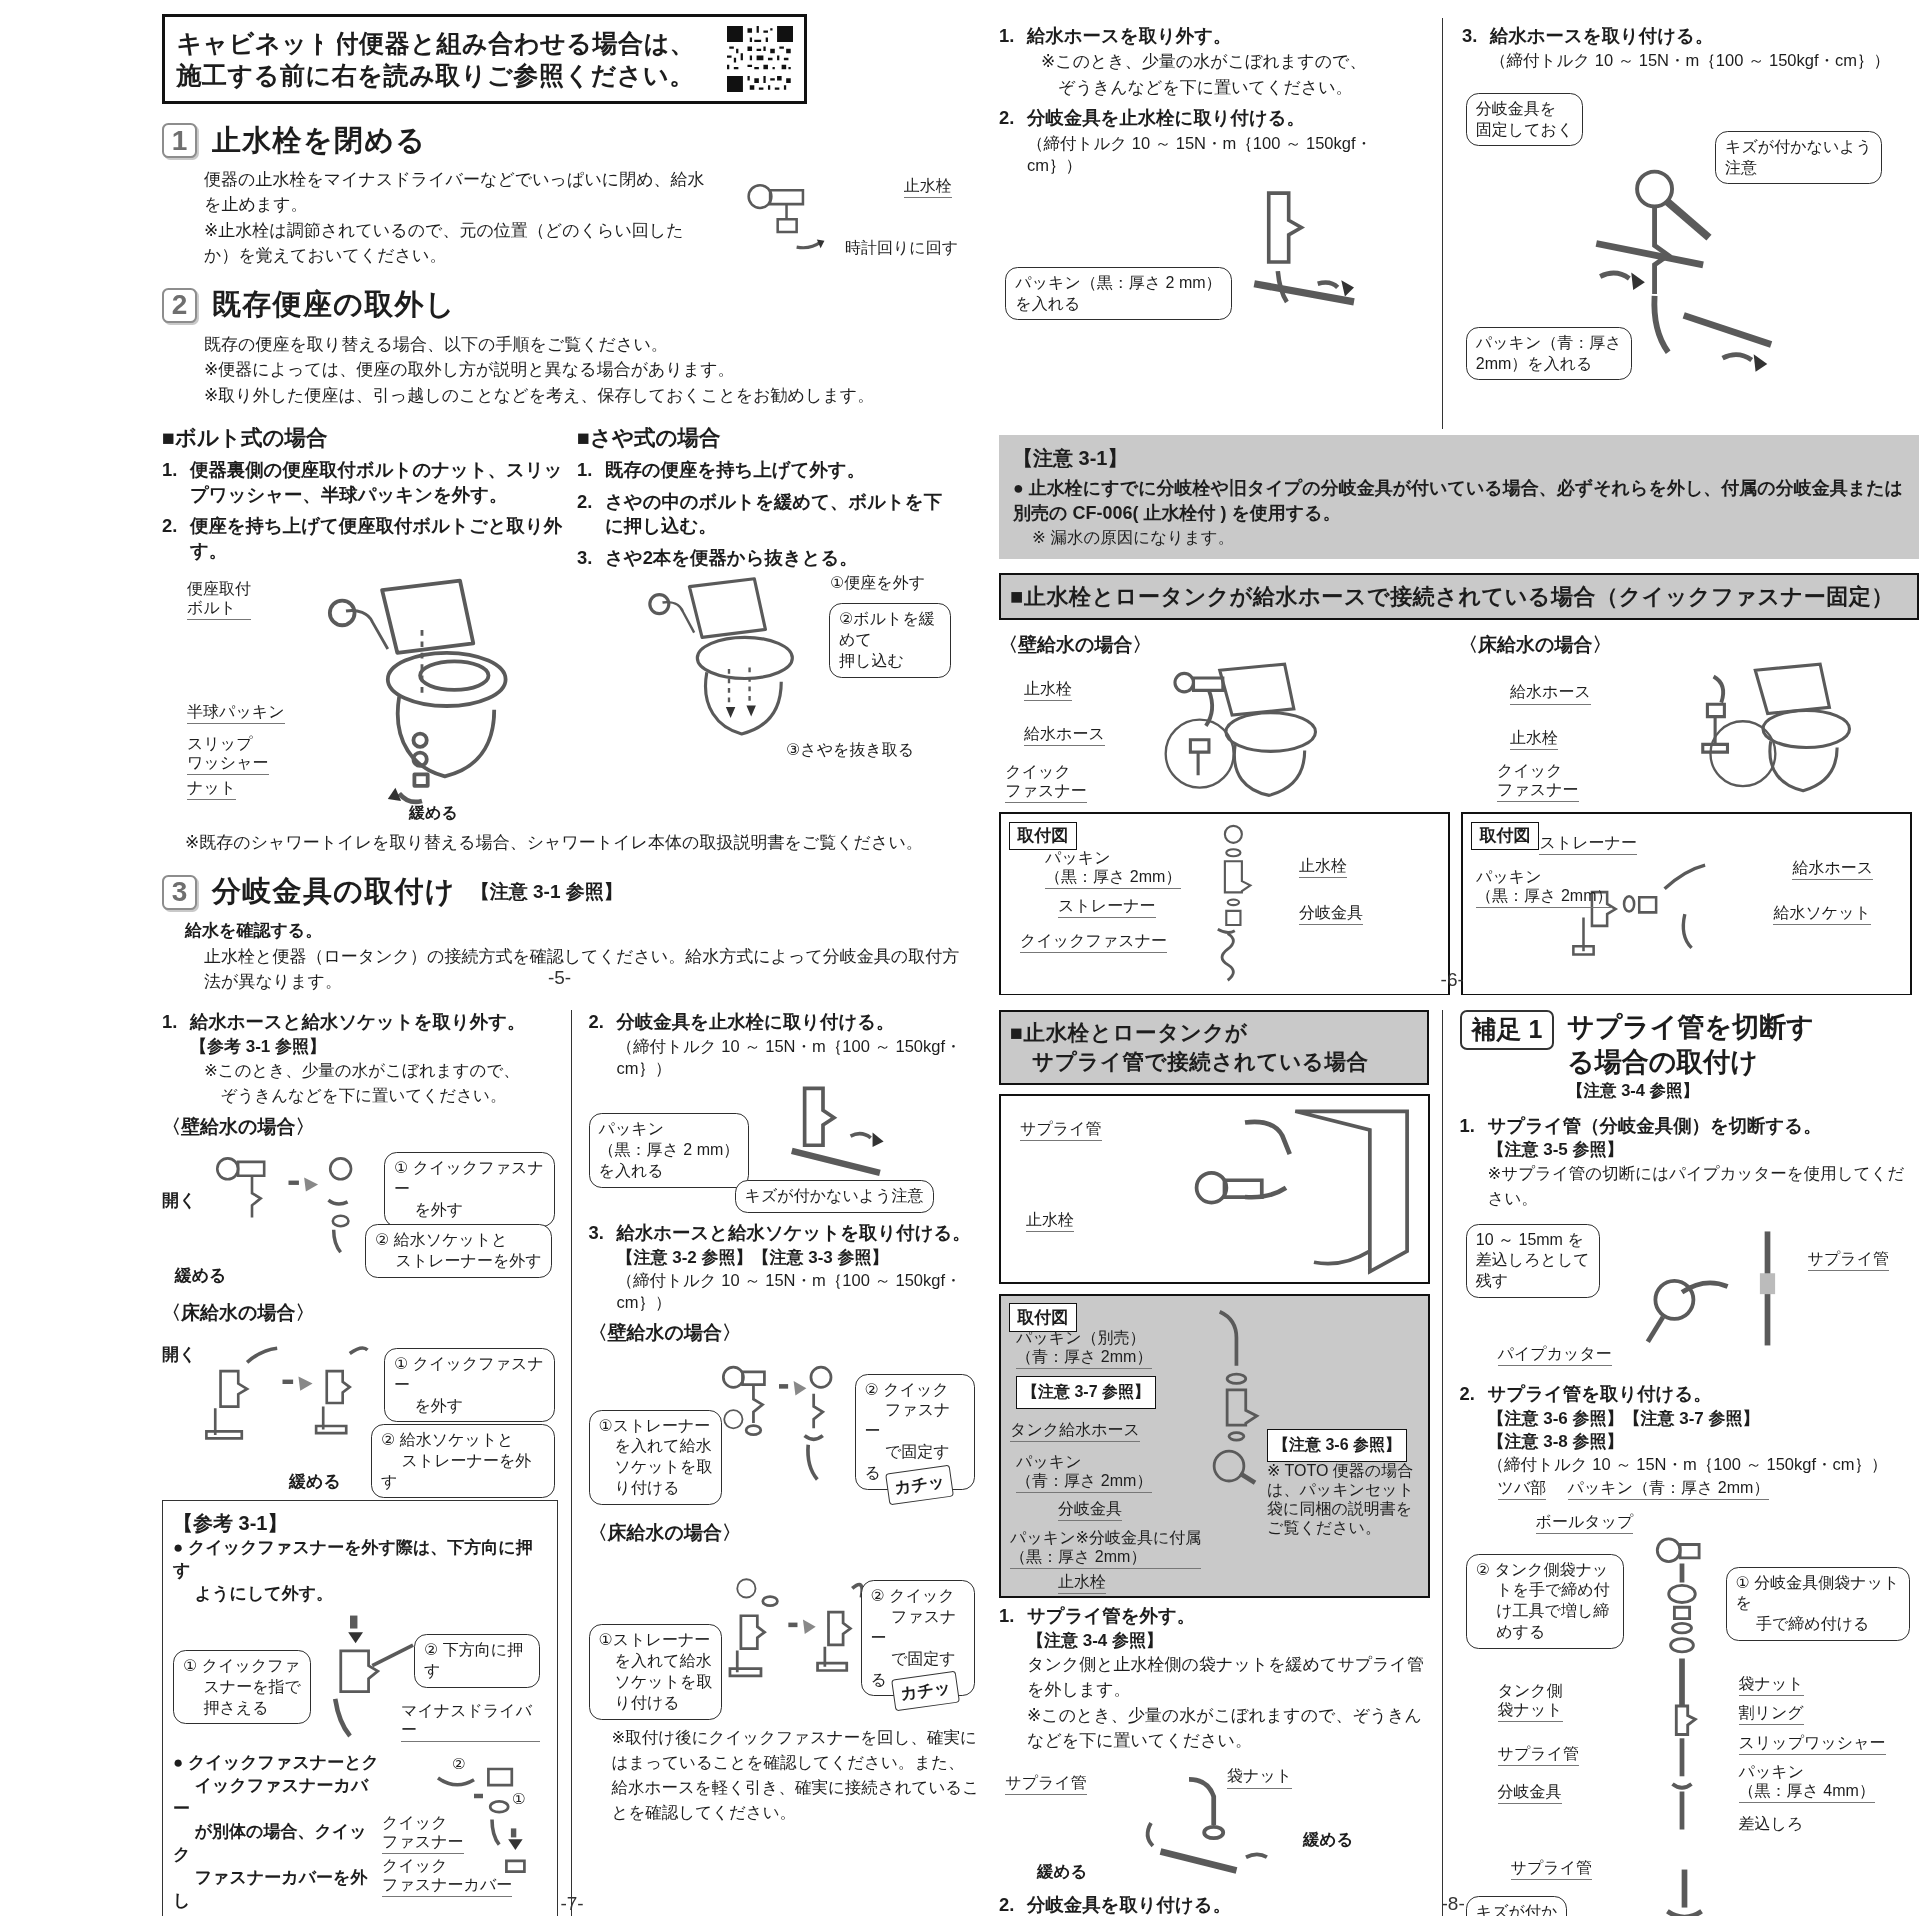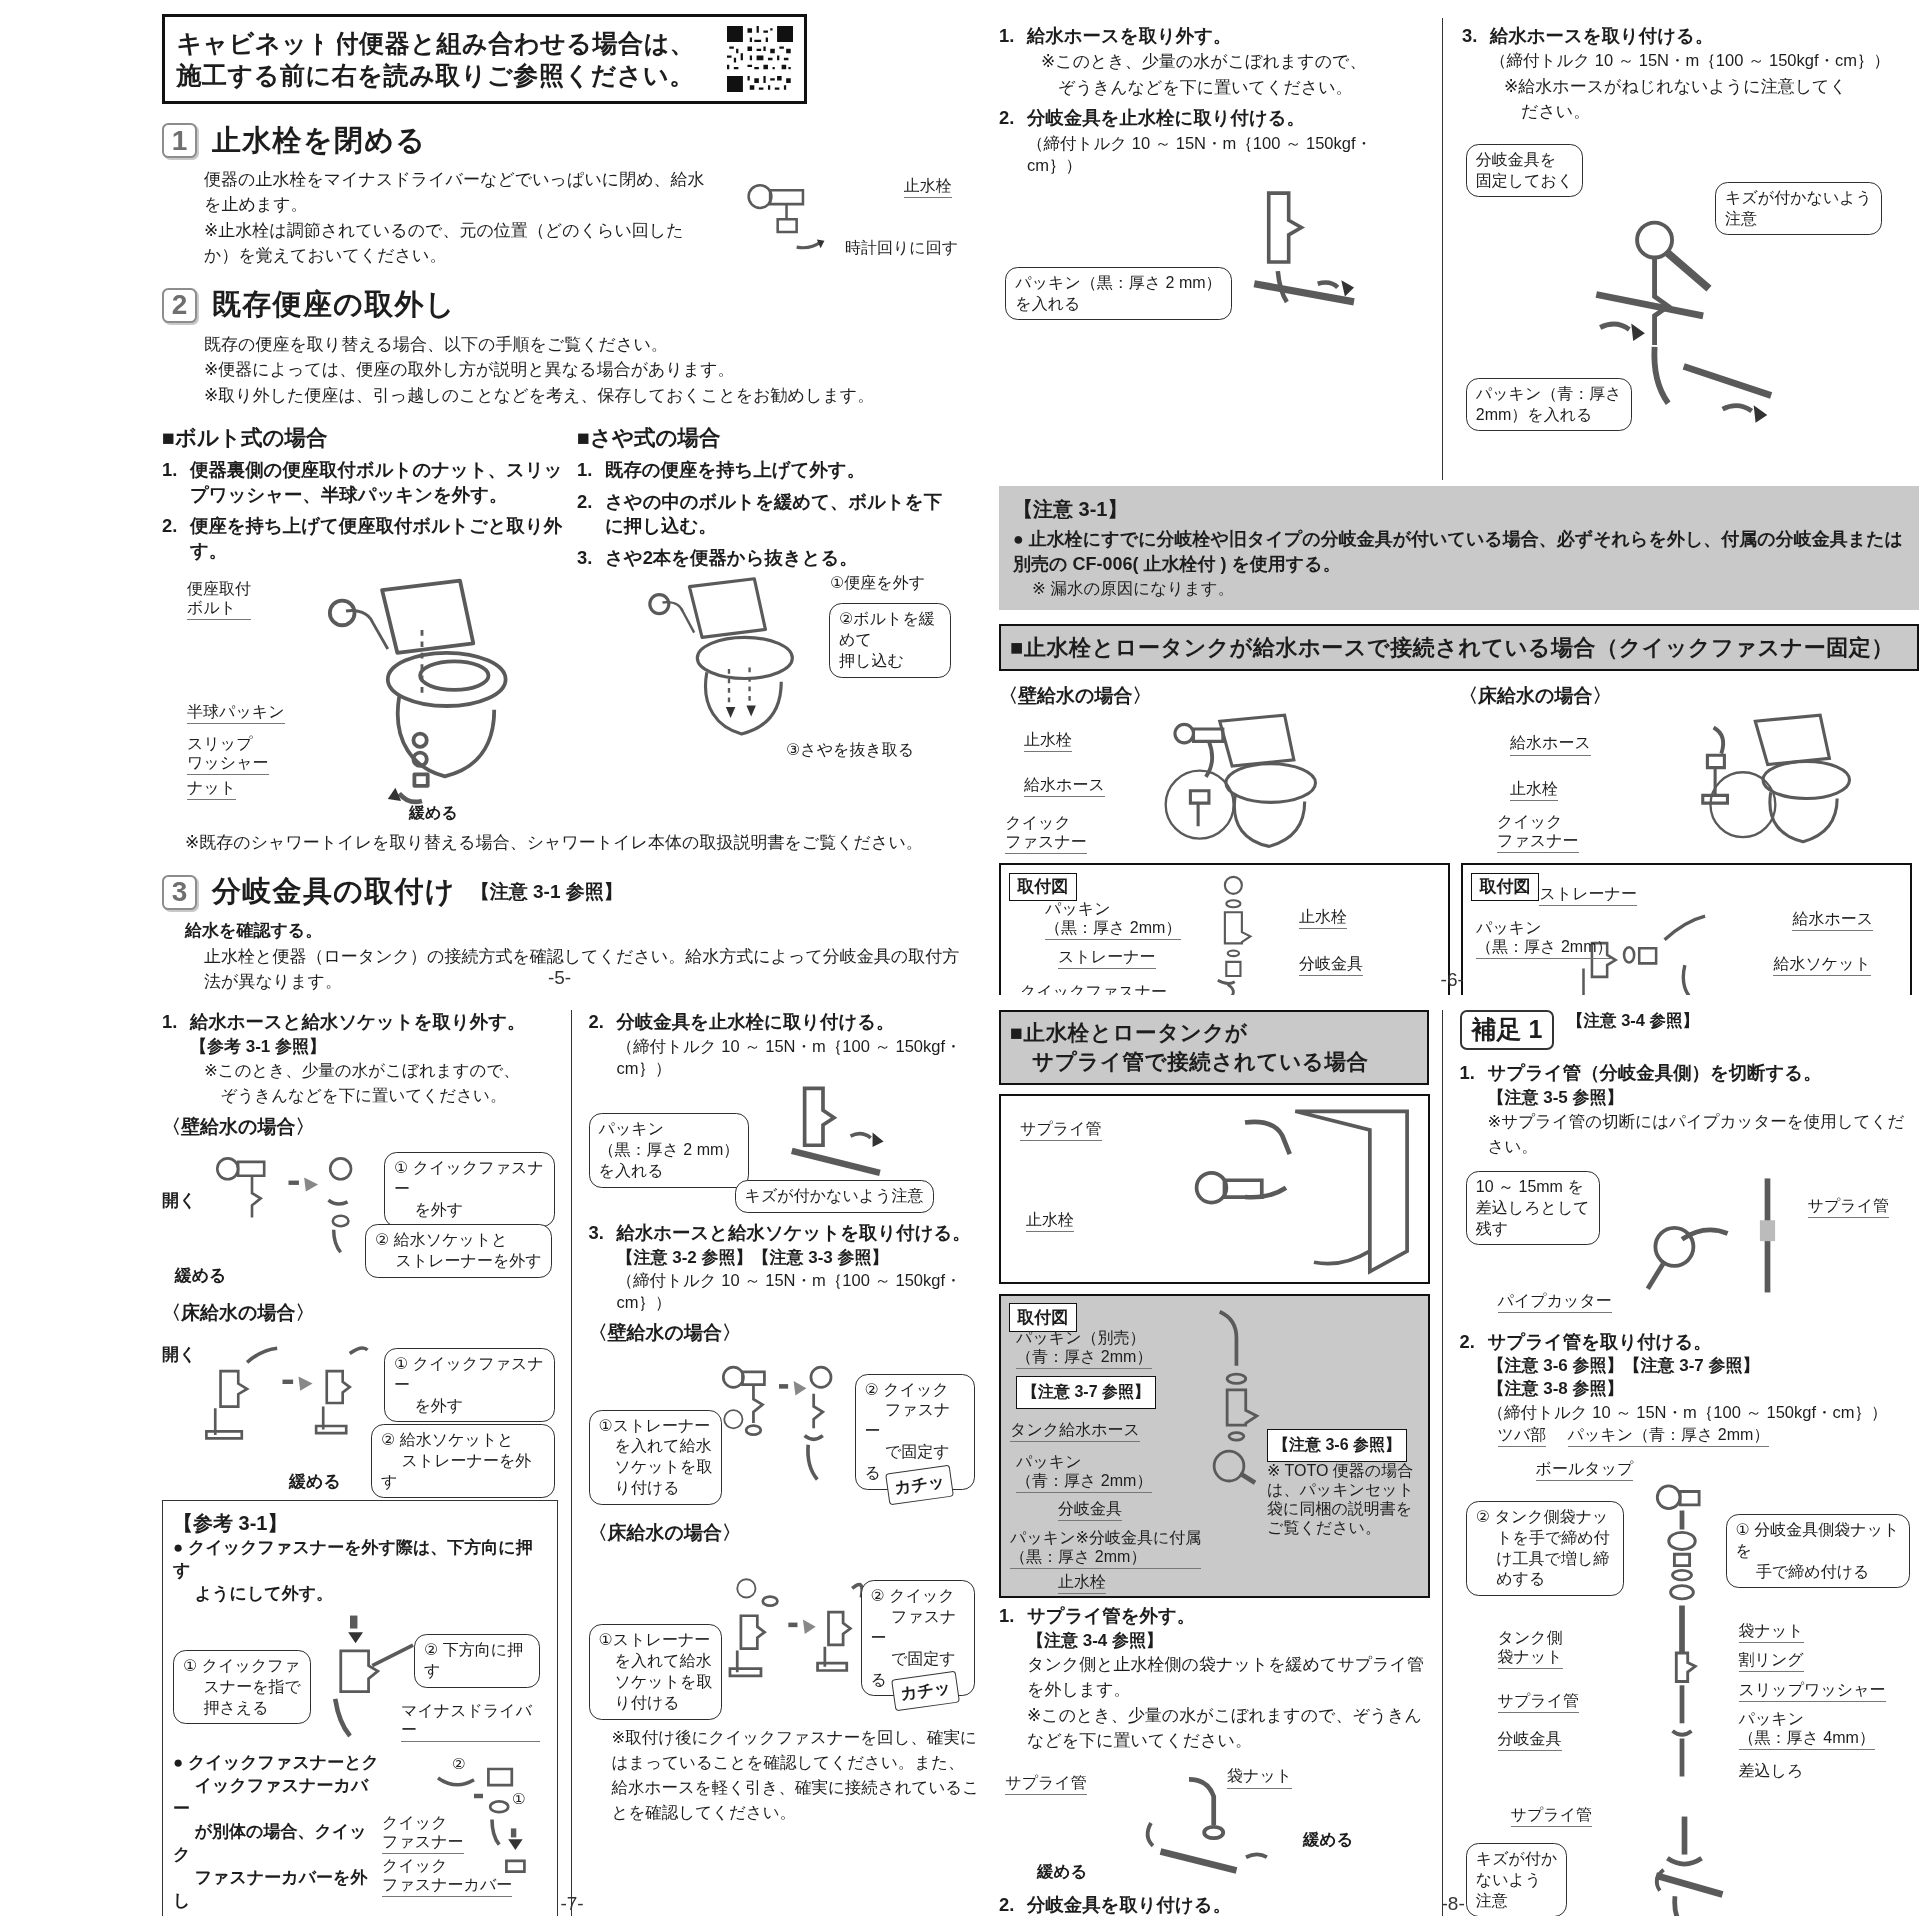--- a/index.html
+++ b/index.html
@@ -227,22 +227,20 @@
         <span class="co" style="left:6.3px;top:89px">パッキン（黒：厚さ 2 mm）
 を入れる</span>
       </div>
     </div>
     <div class="vdiv" style="width:456px;padding-left:19px">
       <div class="stp">
           <span class="n">3.</span>
           <span>給水ホースを取り付ける。</span>
         </div>
       <div class="torq">（締付トルク 10 ～ 15N・m｛100 ～ 150kgf・cm｝）</div>
-      <div class="bodytx ind pre">※給水ホースがねじれないように注意してく
-　ださい。</div>
       <div class="fig" style="width:437px;height:355px">
         <svg class="sk" style="left:76px;top:76px" width="272" height="253" viewBox="0 0 280 260">
           <g fill="none" stroke="#5a5a5a" stroke-width="4">
             <circle cx="120" cy="40" r="18"></circle>
               <path d="M132 52l44 38" stroke-width="8"></path>
             <path d="M120 58v40l14 10-14 10v30" stroke-width="5"></path>
             <path d="M60 96l110 22" stroke-width="7"></path>
               <path d="M120 150q-2 36 14 58" stroke-width="6"></path>
             <path d="M150 170l90 30" stroke-width="7"></path>
             <path d="M64 130q16-8 30 2" stroke-width="5"></path>
@@ -617,20 +615,22 @@
           <span class="n">2.</span>
           <span>分岐金具を取り付ける。</span>
         </div>
 
     </div>
 
     <div class="vdiv" style="width:466px;padding-left:16.5px">
       <div class="row" style="gap:12.7px;align-items:flex-start">
         <div class="hbadge">補足 1</div>
         <div>
+          <div class="htitle">サプライ管を切断す
+る場合の取付け</div>
           <div class="refb" style="margin-left:0;font-size:16.5px">【注意 3-4 参照】</div>
         </div>
       </div>
       <div class="stp" style="margin-top:11.4px">
           <span class="n">1.</span>
           <span>サプライ管（分岐金具側）を切断する。</span>
         </div>
       <div class="refb">【注意 3-5 参照】</div>
       <div class="bodytx ind2" style="margin-left:28px;font-size:16.5px">※サプライ管の切断にはパイプカッターを使用してください。</div>
       <div class="fig" style="width:443px;height:165px">

